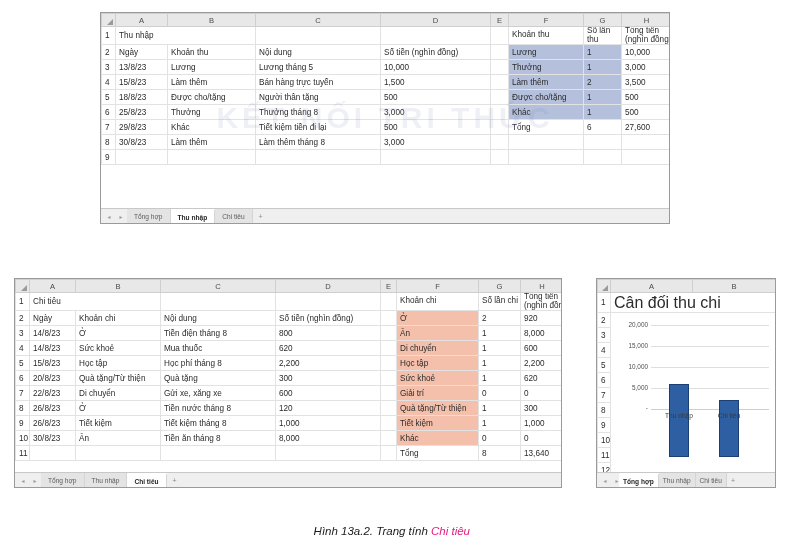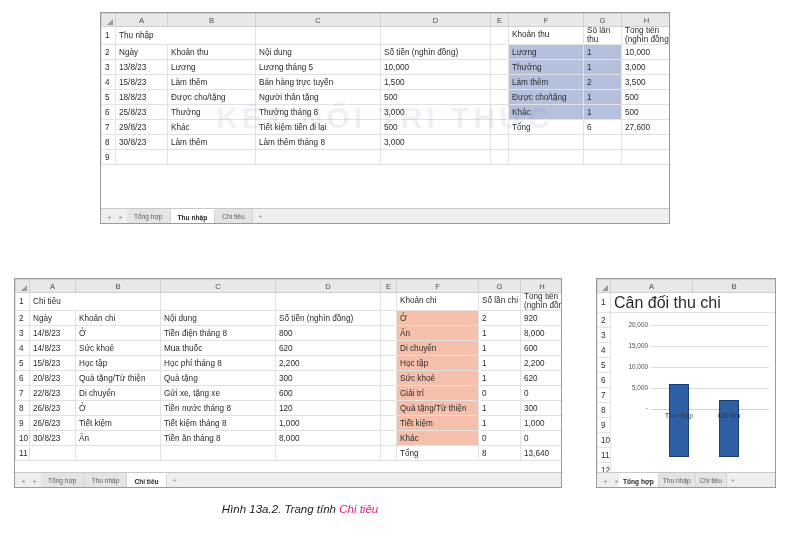--- a/index.html
+++ b/index.html
@@ -380,21 +380,21 @@
         <td class="rgt">300</td>
         <td class="blank"></td>
         <td class="fill-peach">Sức khoẻ</td>
         <td class="rgt">1</td>
         <td class="rgt">620</td>
       </tr>
       <tr>
         <td class="rowhdr">7</td>
         <td>22/8/23</td>
         <td>Di chuyển</td>
-        <td>Gửi xe, tặng xe</td>
+        <td>Gửi xe, xăng xe</td>
         <td class="rgt">600</td>
         <td class="blank"></td>
         <td class="fill-peach">Giải trí</td>
         <td class="rgt">0</td>
         <td class="rgt">0</td>
       </tr>
       <tr>
         <td class="rowhdr">8</td>
         <td>26/8/23</td>
         <td>Ở</td>
@@ -446,21 +446,21 @@
         <span>◂</span>
         <span>▸</span>
       </div>
       <div class="tab">Tổng hợp</div>
       <div class="tab">Thu nhập</div>
       <div class="tab active">Chi tiêu</div>
       <div class="tab-add">+</div>
     </div>
   </div>
 
-  <div class="caption" style="left:130px; top:503px; width:340px;">
+  <div class="caption" style="left:130px; top:525px; width:340px;text-align:right;">
     <span>Hình 13a.2. Trang tính </span><span class="cap-pink">Chi tiêu</span>
   </div>
 
   <div class="sheet" style="left:596px; top:278px; width:180px; height:210px;">
     <table class="grid">
       <colgroup>
         <col style="width:13px">
           <col style="width:82px">
           <col style="width:83px">
       </colgroup>

